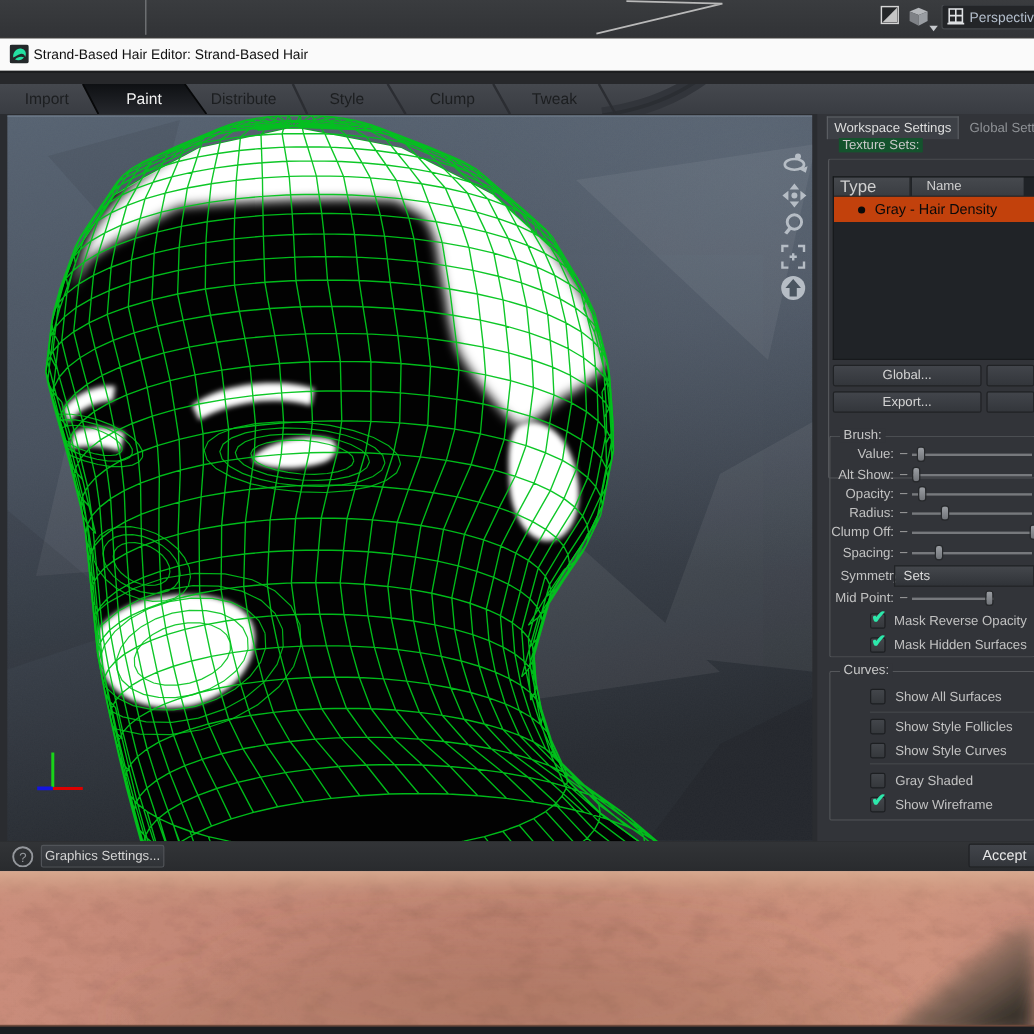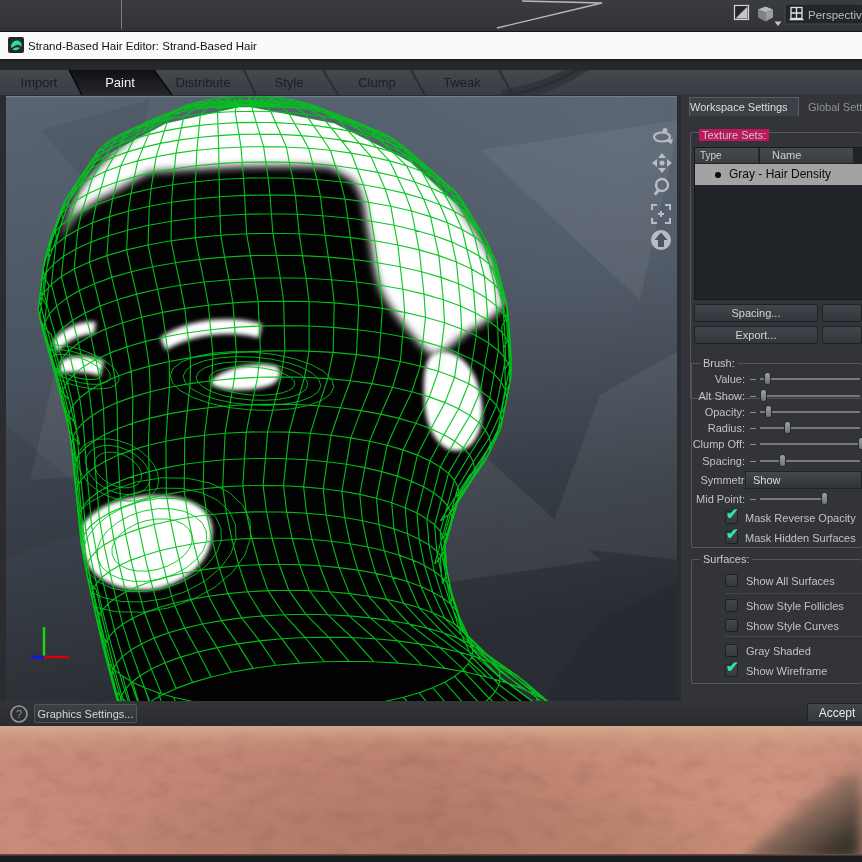--- a/index.html
+++ b/index.html
@@ -167,36 +167,36 @@
     </g>
     <g transform="translate(-2,134)">
       <circle cx="10" cy="10" r="10"></circle>
       <path d="M10 2.5 L16.5 10 H13 V17 H7 V10 H3.5 Z" fill="#4a5560"></path>
     </g>
   </g>
 </svg>
 
 <div class="abs" id="panel">
 
-  <div class="abs" style="left:8px;top:2px;width:110px;height:19px;background:#3d4046;border:1px solid #5a5d62;border-bottom:0;color:#dedede;font-size:11px;line-height:19px">Workspace Settings</div>
+  <div class="abs" style="left:8px;top:2px;width:110px;height:19px;background:#3d4046;border:1px solid #5a5d62;border-bottom:0;color:#dedede;font-size:11px;text-align:center;line-height:19px">Workspace Settings</div>
   <div class="abs" style="left:127px;top:4px;width:80px;height:17px;color:#8f9296;font-size:11px;text-align:left;line-height:17px">Global Setti</div>
 
   <div class="abs" style="left:9px;top:37px;width:172px;height:267px;border:1px solid #55575b;border-right:0;border-radius:2px"></div>
-  <div class="abs" style="left:18px;top:34px;background:#be185d;padding:0 3px;font-size:11px;color:#c8c8c8">Texture Sets:</div>
+  <div class="abs" style="left:18px;top:20px;background:#14532d;padding:0 3px;font-size:11px;color:#c8c8c8">Texture Sets:</div>
 
   <div class="abs" style="left:13px;top:52px;width:168px;height:153px;background:#202327;border:1px solid #17191c;border-right:0">
-    <div class="abs" style="left:0;top:0;width:64px;height:15px;background:linear-gradient(#46494e,#3a3d42);border-right:1px solid #26282b;color:#cfcfcf;font-size:10px;padding-left:5px;line-height:15px">Type</div>
+    <div class="abs" style="left:0;top:0;width:64px;height:15px;background:linear-gradient(#46494e,#3a3d42);border-right:1px solid #26282b;color:#cfcfcf;font-size:14px;padding-left:5px;line-height:15px">Type</div>
     <div class="abs" style="left:65px;top:0;width:93px;height:15px;background:linear-gradient(#46494e,#3a3d42);color:#cfcfcf;font-size:11px;padding-left:12px;line-height:15px">Name</div>
-    <div class="abs" style="left:0;top:16px;width:168px;height:21px;background:#a3a3a3;color:#0a0a0a;font-size:12px;line-height:21px">
+    <div class="abs" style="left:0;top:16px;width:168px;height:21px;background:#c2410c;color:#0a0a0a;font-size:12px;line-height:21px">
       <span style="position:absolute;left:20px;top:8px;width:6px;height:6px;background:#0a0a0a;border-radius:50%"></span>
       <span style="position:absolute;left:34px">Gray - Hair Density</span>
     </div>
   </div>
 
-  <div class="btn" style="left:13px;top:209px;width:124px;height:18px;line-height:17px">Spacing...</div>
+  <div class="btn" style="left:13px;top:209px;width:124px;height:18px;line-height:17px">Global...</div>
   <div class="btn" style="left:141px;top:209px;width:40px;height:18px"></div>
   <div class="btn" style="left:13px;top:231px;width:124px;height:18px;line-height:17px">Export...</div>
   <div class="btn" style="left:141px;top:231px;width:40px;height:18px"></div>
 
   <div class="abs" style="left:10px;top:268px;width:171px;height:185px;border:1px solid #55575b;border-right:0;border-radius:2px"></div>
   <div class="abs" style="left:19px;top:262px;background:#323439;padding:0 3px;font-size:11px;color:#c8c8c8">Brush:</div>
   <div class="lab" style="left:0;top:278px;width:64px">Value:</div>
   <div class="dash" style="left:69px;top:277px">–</div>
   <div class="track" style="left:79px;top:283px;width:100px"></div>
   <div class="handle" style="left:83px;top:277px"></div>
@@ -214,34 +214,34 @@
   <div class="handle" style="left:103px;top:326px"></div>
   <div class="lab" style="left:0;top:343px;width:64px">Clump Off:</div>
   <div class="dash" style="left:69px;top:342px">–</div>
   <div class="track" style="left:79px;top:348px;width:100px"></div>
   <div class="handle" style="left:177px;top:342px"></div>
   <div class="lab" style="left:0;top:360px;width:64px">Spacing:</div>
   <div class="dash" style="left:69px;top:359px">–</div>
   <div class="track" style="left:79px;top:365px;width:100px"></div>
   <div class="handle" style="left:98px;top:359px"></div>
   <div class="lab" style="left:10px;top:379px;width:62px">Symmetry:</div>
-  <div class="abs" style="left:64px;top:376px;width:117px;height:18px;background:linear-gradient(#44474c,#303338);border:1px solid #212326;color:#dcdcdc;font-size:11px;line-height:17px;padding-left:7px">Show</div>
+  <div class="abs" style="left:64px;top:376px;width:117px;height:18px;background:linear-gradient(#44474c,#303338);border:1px solid #212326;color:#dcdcdc;font-size:11px;line-height:17px;padding-left:7px">Sets</div>
   <div class="lab" style="left:0;top:398px;width:64px">Mid Point:</div>
   <div class="dash" style="left:69px;top:397px">–</div>
   <div class="track" style="left:79px;top:403px;width:68px"></div>
   <div class="handle" style="left:140px;top:397px"></div>
   <div class="cb" style="left:44px;top:416px"></div>
   <div class="check" style="left:45px;top:410px">✔</div>
   <div class="sl" style="left:64px;top:417px">Mask Reverse Opacity</div>
   <div class="cb" style="left:44px;top:436px"></div>
   <div class="check" style="left:45px;top:430px">✔</div>
   <div class="sl" style="left:64px;top:437px">Mask Hidden Surfaces</div>
 
   <div class="abs" style="left:10px;top:464px;width:171px;height:125px;border:1px solid #55575b;border-right:0;border-radius:2px"></div>
-  <div class="abs" style="left:19px;top:458px;background:#323439;padding:0 3px;font-size:11px;color:#c8c8c8">Surfaces:</div>
+  <div class="abs" style="left:19px;top:458px;background:#323439;padding:0 3px;font-size:11px;color:#c8c8c8">Curves:</div>
   <div class="cb" style="left:44px;top:479px"></div>
   <div class="sl" style="left:65px;top:480px">Show All Surfaces</div>
   <div class="cb" style="left:44px;top:504px"></div>
   <div class="sl" style="left:65px;top:505px">Show Style Follicles</div>
   <div class="cb" style="left:44px;top:524px"></div>
   <div class="sl" style="left:65px;top:525px">Show Style Curves</div>
   <div class="cb" style="left:44px;top:549px"></div>
   <div class="sl" style="left:65px;top:550px">Gray Shaded</div>
   <div class="cb" style="left:44px;top:569px"></div>
   <div class="check" style="left:45px;top:563px">✔</div>

